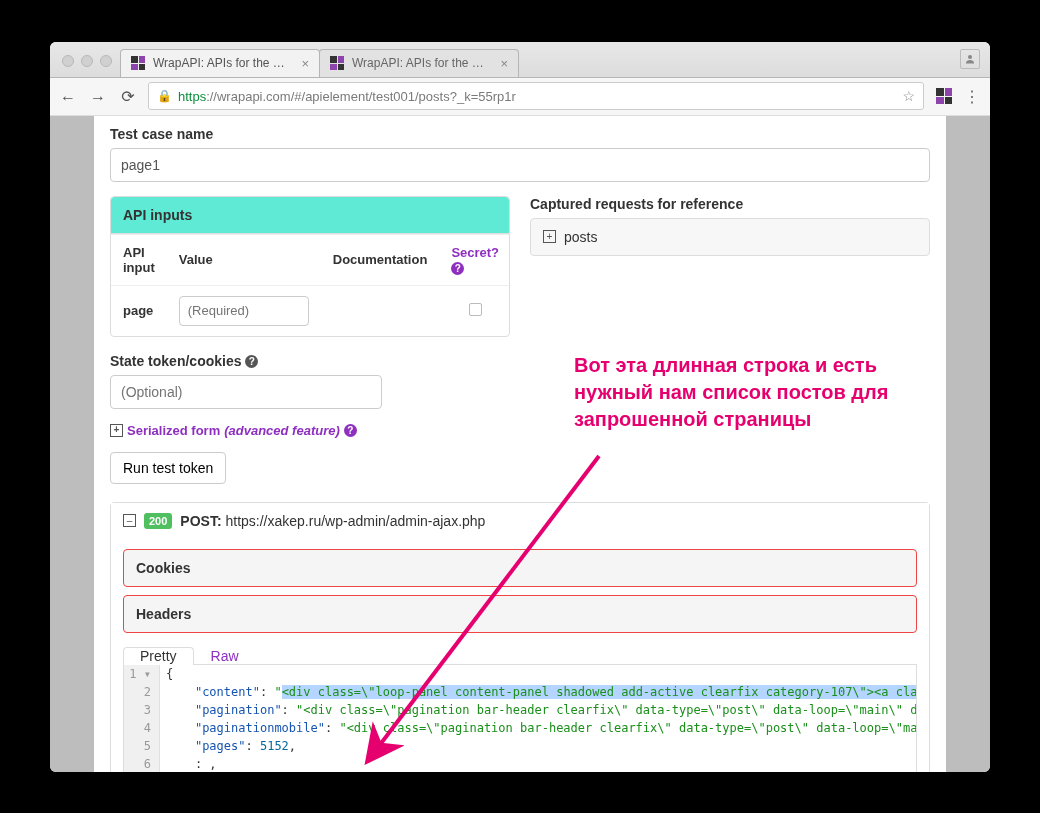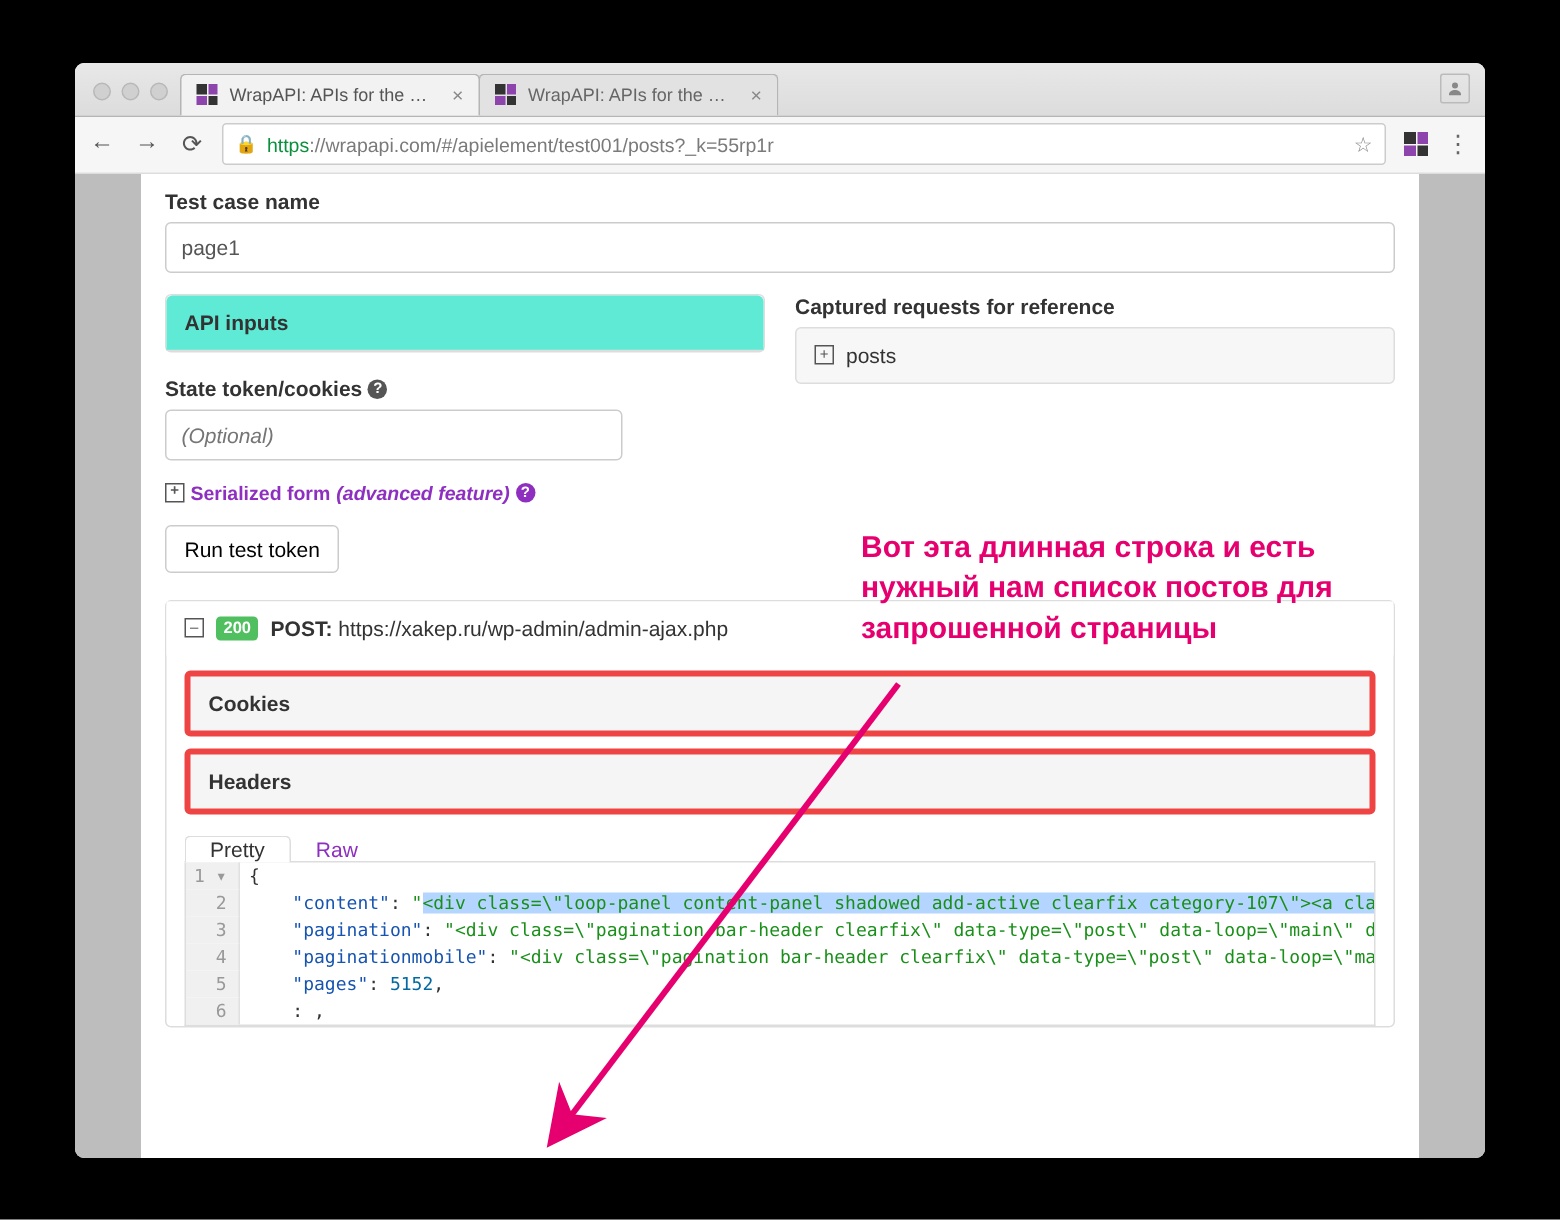--- a/index.html
+++ b/index.html
@@ -128,21 +128,21 @@
   .btn {
     border:1px solid #ccc; border-radius:4px; background:#fff; padding:7px 12px;
     font-size:14px; cursor:pointer;
   }
   
   .req-panel { margin-top:18px; border:1px solid #ddd; border-radius:4px; }
   .req-head { padding:10px 12px; display:flex; align-items:center; gap:8px; background:#fff; }
   .minus-sq { width:13px; height:13px; border:1px solid #555; display:inline-flex; align-items:center; justify-content:center; font-size:10px; color:#555; line-height:1; }
   .badge { background:#4fbf60; color:#fff; font-size:11px; font-weight:700; padding:2px 5px; border-radius:3px; }
   .req-url { font-size:14px; }
-  .sub-panel { margin:10px 12px 0; border:4px solid #ef4444; border-radius:4px; background:#f5f5f5; padding:10px 12px; font-weight:700; font-size:14px; }
+  .sub-panel { margin:10px 12px 0; border:1px solid #ef4444; border-radius:4px; background:#f5f5f5; padding:10px 12px; font-weight:700; font-size:14px; }
   .code-tabs { display:flex; border-bottom:1px solid #ddd; margin:14px 12px 0; }
   .code-tab { padding:0 16px; font-size:14px; border:1px solid transparent; border-bottom:none; cursor:pointer; }
   .code-tab.active { border-color:#ddd; border-radius:4px 4px 0 0; background:#fff; margin-bottom:-1px; font-weight:400; color:#333; }
   .code-tab.inactive { color:#8e2fc0; }
   .code-block { margin:0 12px; border:1px solid #ddd; border-top:none; font-family: Menlo, Consolas, monospace; font-size:12px; }
   .code-line { display:flex; }
   .gutter { width:36px; text-align:right; padding:2px 8px 2px 0; background:#f0f0f0; color:#999; border-right:1px solid #e0e0e0; user-select:none; flex-shrink:0; }
   .code { padding:2px 6px; white-space:pre; overflow:hidden; flex:1; }
   .k { color:#1654b0; } 
   .s { color:#1a8f1a; } 
@@ -229,27 +229,46 @@
   <div class="viewport">
     <div class="page">
 
       <div class="field-label">Test case name</div>
       <input class="text-input" value="page1" style="">
 
       <div class="row">
         <div class="col-left">
           <div class="panel">
             <div class="panel-hd">API inputs</div>
+            <table class="tbl">
+              <tbody>
+                  <tr>
+                <th style="width:60px">API input</th>
+                <th>Value</th>
+                <th>Documentation</th>
+                <th style="width:60px">
+                  <span class="secret-hd">Secret?</span><br>
+                  <span class="help-circ">?</span>
+                </th>
+              </tr>
+              <tr>
+                <td style="font-weight:700">page</td>
+                <td><input class="req-input" placeholder="(Required)" style=""></td>
+                <td></td>
+                <td style="text-align:center"><span class="chk"></span></td>
+              </tr>
+            </tbody>
+              </table>
           </div>
 
           <div class="section-label">
             <span>State token/cookies</span>
             <span class="help-circ" style="background:#555">?</span>
           </div>
-          <input class="text-input" style="width: 305px; font-style: italic;" placeholder="(Optional)">
+          <input class="text-input" style="width: 272px;" placeholder="(Optional)">
 
           <div class="serial-line">
             <span class="plus-sq">+</span>
             <span>Serialized form</span>
             <em>(advanced feature)</em>
             <span class="help-circ">?</span>
           </div>
 
           <button class="btn">Run test token</button>
         </div>

